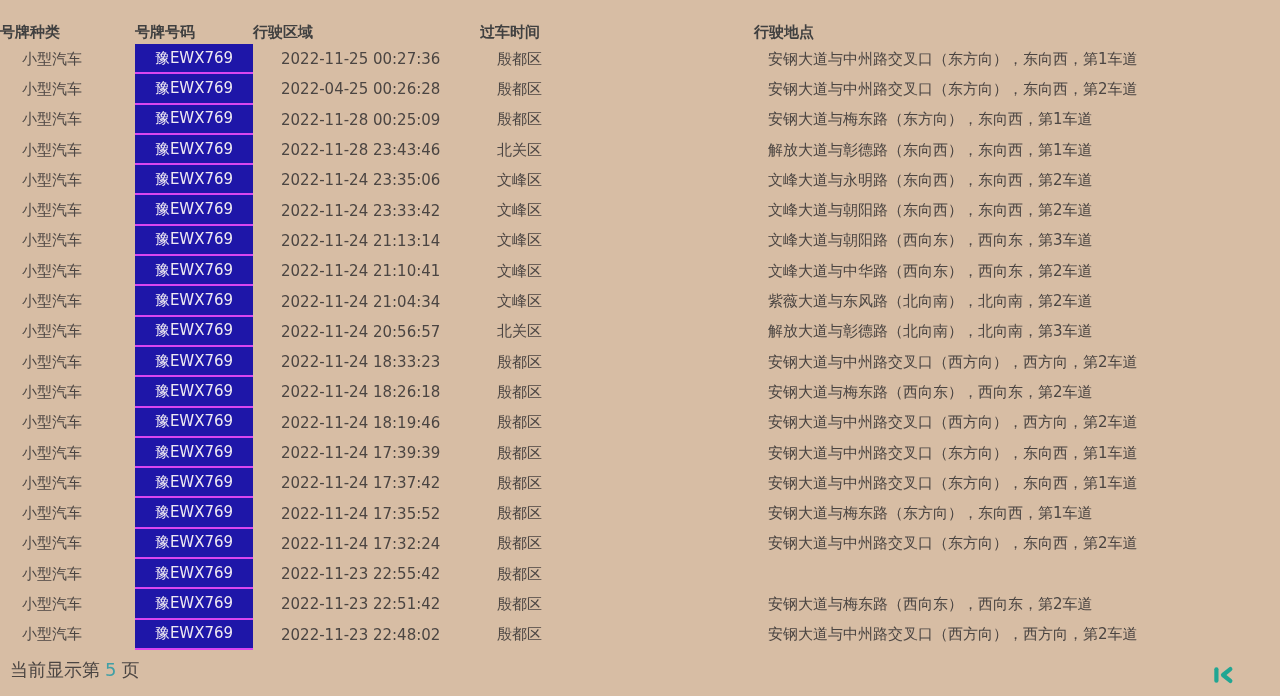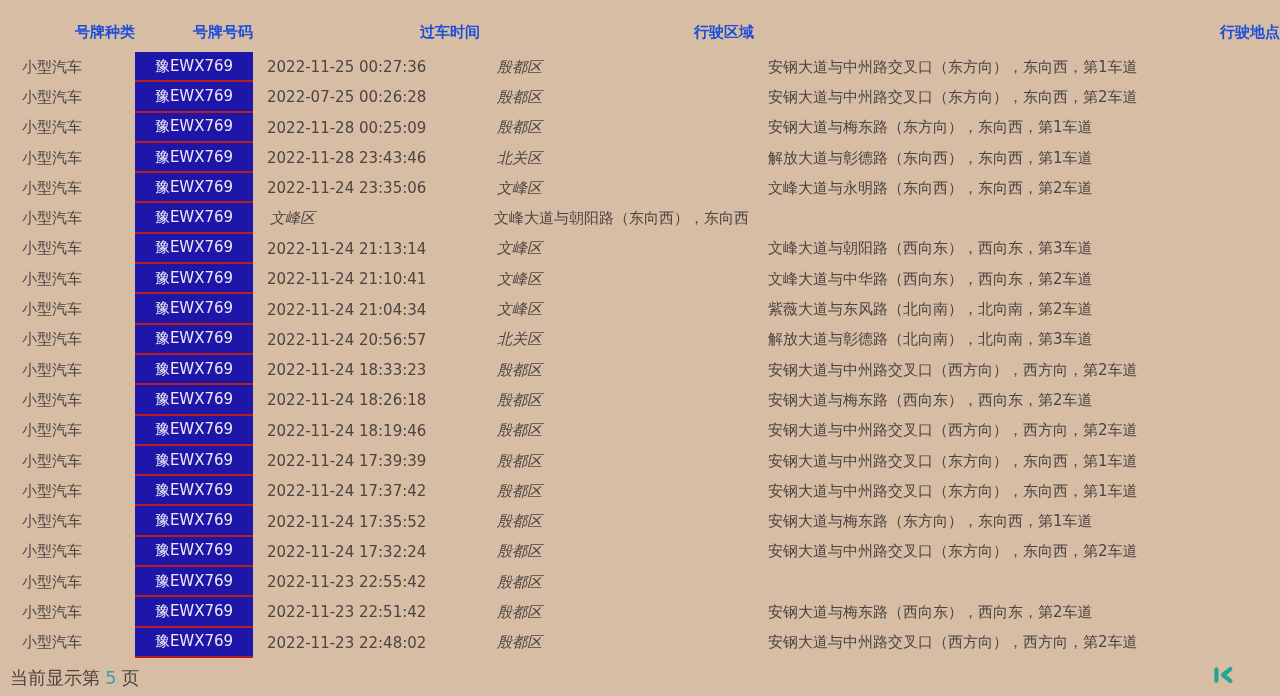--- a/index.html
+++ b/index.html
@@ -11,45 +11,45 @@
     overflow:hidden;
     position:relative;
   }
   .page{padding-top:20px;}
   .thead,.tr{
     display:grid;
     grid-template-columns:135px 118px 227px 274px 1fr;
   }
   .thead{height:24px;line-height:24px;}
   .th{
-    text-align:right;
+    text-align:left;
     font-weight:bold;
     font-size:15px;
-    color:#1d4ed8;
-  }
-  .tbody{margin-top:8px;}
+    color:#404040;
+  }
+  .tbody{}
   .tr{height:30.3px;}
   .td{
     display:flex;align-items:center;
     font-size:15px;
     white-space:nowrap;
     overflow:hidden;
   }
   .c1{padding-left:22px;}
   .c2{align-items:stretch;}
-  .c3{padding-left:14px;}
-  .c4{padding-left:17px;font-style:italic;}
+  .c3{padding-left:28px;}
+  .c4{padding-left:17px;}
   .c5{padding-left:14px;}
   .plate{
     flex:1 1 auto;
     display:flex;align-items:center;justify-content:center;
     background:#1e16a8;
     color:#efeaf2;
     font-size:15px;
-    border-bottom:2px solid #b91c1c;
+    border-bottom:2px solid #d946ef;
   }
   .footer{
     margin-top:8px;
     padding-left:10px;
     font-size:18px;
     color:#4b4542;
   }
   .pagenum{color:#3f9fa6;margin:0 5px;}
   .k-logo{
     position:absolute;
@@ -59,41 +59,41 @@
   }
 </style>
 </head>
 <body>
 
 <div class="page">
   <div class="table">
     <div class="thead" id="thead">
         <div class="th">号牌种类</div>
         <div class="th">号牌号码</div>
+        <div class="th">行驶区域</div>
         <div class="th">过车时间</div>
-        <div class="th">行驶区域</div>
         <div class="th">行驶地点</div>
       </div>
     <div class="tbody" id="tbody">
   <div class="tr">
     <div class="td c1">小型汽车</div>
     <div class="td c2">
       <span class="plate">豫EWX769</span>
     </div>
     <div class="td c3">2022-11-25 00:27:36</div>
     <div class="td c4">殷都区</div>
     <div class="td c5">安钢大道与中州路交叉口（东方向），东向西，第1车道</div>
   </div>
 
   <div class="tr">
     <div class="td c1">小型汽车</div>
     <div class="td c2">
       <span class="plate">豫EWX769</span>
     </div>
-    <div class="td c3">2022-07-25 00:26:28</div>
+    <div class="td c3">2022-04-25 00:26:28</div>
     <div class="td c4">殷都区</div>
     <div class="td c5">安钢大道与中州路交叉口（东方向），东向西，第2车道</div>
   </div>
 
   <div class="tr">
     <div class="td c1">小型汽车</div>
     <div class="td c2">
       <span class="plate">豫EWX769</span>
     </div>
     <div class="td c3">2022-11-28 00:25:09</div>
@@ -119,20 +119,21 @@
     <div class="td c3">2022-11-24 23:35:06</div>
     <div class="td c4">文峰区</div>
     <div class="td c5">文峰大道与永明路（东向西），东向西，第2车道</div>
   </div>
 
   <div class="tr">
     <div class="td c1">小型汽车</div>
     <div class="td c2">
       <span class="plate">豫EWX769</span>
     </div>
+    <div class="td c3">2022-11-24 23:33:42</div>
     <div class="td c4">文峰区</div>
     <div class="td c5">文峰大道与朝阳路（东向西），东向西，第2车道</div>
   </div>
 
   <div class="tr">
     <div class="td c1">小型汽车</div>
     <div class="td c2">
       <span class="plate">豫EWX769</span>
     </div>
     <div class="td c3">2022-11-24 21:13:14</div>

